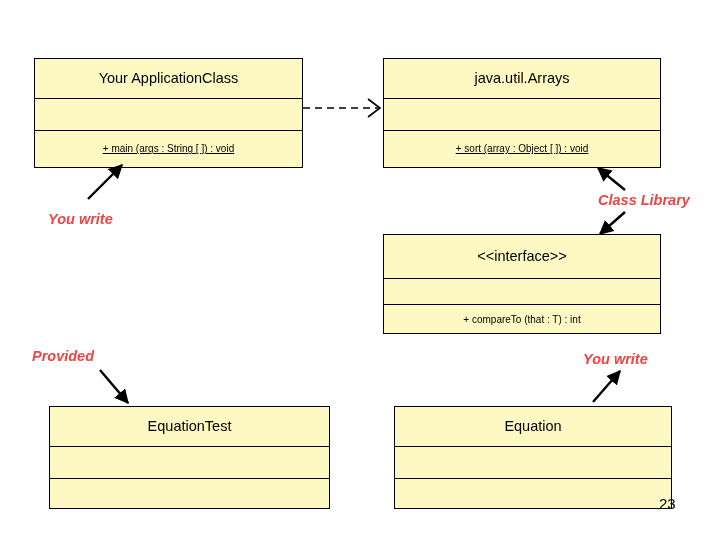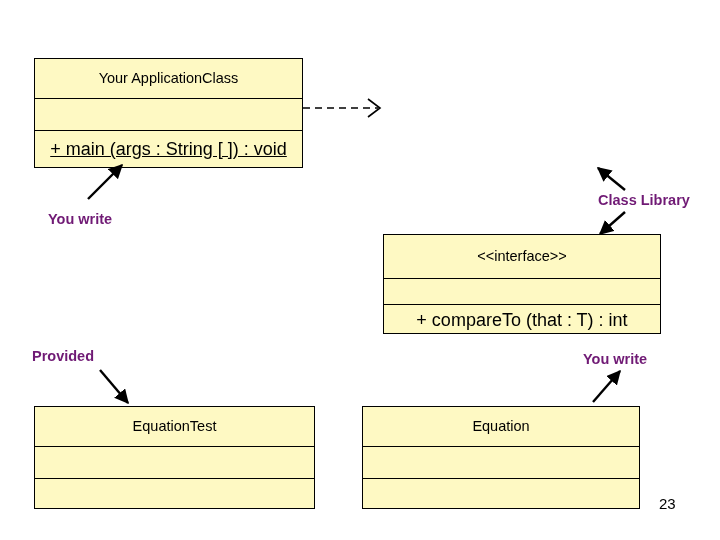--- a/index.html
+++ b/index.html
@@ -39,31 +39,32 @@
   .uml-row:last-child { border-bottom: none; }
   .uml-row.empty { }
   .uml-title { font-size: 14.5px; }
   .uml-title-stack {
     display: flex;
     flex-direction: column;
     align-items: center;
     justify-content: center;
     line-height: 1.15;
   }
-  .uml-member { font-size: 18px; }
+  .uml-member { font-size: 10px; }
   .underline-static { text-decoration: underline; }
 
   
   .annot {
     position: absolute;
-    color: #701a75;
+    color: #ef4444;
     font-weight: bold;
     font-size: 14.5px;
     white-space: nowrap;
     z-index: 6;
+    font-style: italic;
   }
 
   
   #connectors {
     position: absolute;
     left: 0; top: 0;
     width: 720px; height: 540px;
     z-index: 2;
   }
   #pointers {
@@ -143,48 +144,59 @@
       <span>Your ApplicationClass</span>
     </div>
     <div class="uml-row empty" style="height:32px;">
       <span></span>
     </div>
     <div class="uml-row uml-member" style="height:36px;">
       <span class="underline-static">+ main (args : String [ ]) : void</span>
     </div>
   </div>
 
+  <div class="uml-box" style="left:383px; top:58px; width:278px; height:110px;">
+    <div class="uml-row uml-title" style="height:40px;">
+      <span>java.util.Arrays</span>
+    </div>
+    <div class="uml-row empty" style="height:32px;">
+      <span></span>
+    </div>
+    <div class="uml-row uml-member" style="height:36px;">
+      <span class="underline-static">+ sort (array : Object [ ]) : void</span>
+    </div>
+  </div>
 
   <div class="uml-box" style="left:383px; top:234px; width:278px; height:100px;">
     <div class="uml-row uml-title" style="height:44px;">
       <span class="uml-title-stack">
         <span>&lt;&lt;interface&gt;&gt;</span>
       </span>
     </div>
     <div class="uml-row empty" style="height:26px;">
       <span></span>
     </div>
     <div class="uml-row uml-member" style="height:30px;">
       <span>+ compareTo (that : T) : int</span>
     </div>
   </div>
 
-  <div class="uml-box" style="left:34px; top:406px; width:281px; height:103px;">
+  <div class="uml-box" style="left:49px; top:406px; width:281px; height:103px;">
     <div class="uml-row uml-title" style="height:40px;">
       <span>EquationTest</span>
     </div>
     <div class="uml-row empty" style="height:32px;">
       <span></span>
     </div>
     <div class="uml-row empty" style="height:31px;">
       <span></span>
     </div>
   </div>
 
-  <div class="uml-box" style="left:362px; top:406px; width:278px; height:103px;">
+  <div class="uml-box" style="left:394px; top:406px; width:278px; height:103px;">
     <div class="uml-row uml-title" style="height:40px;">
       <span>Equation</span>
     </div>
     <div class="uml-row empty" style="height:32px;">
       <span></span>
     </div>
     <div class="uml-row empty" style="height:31px;">
       <span></span>
     </div>
   </div>

